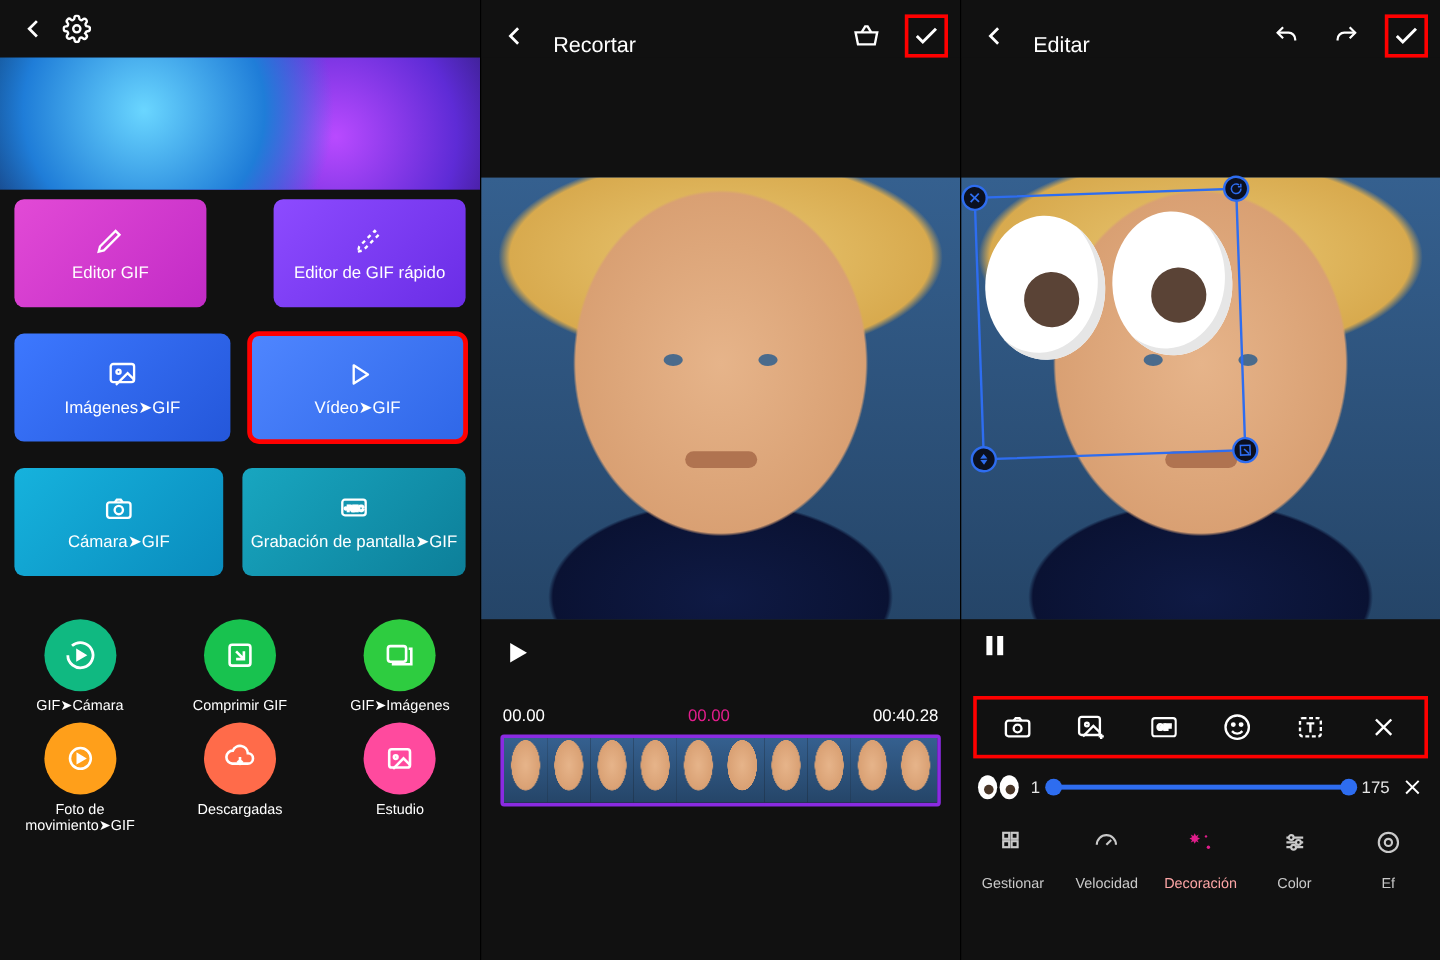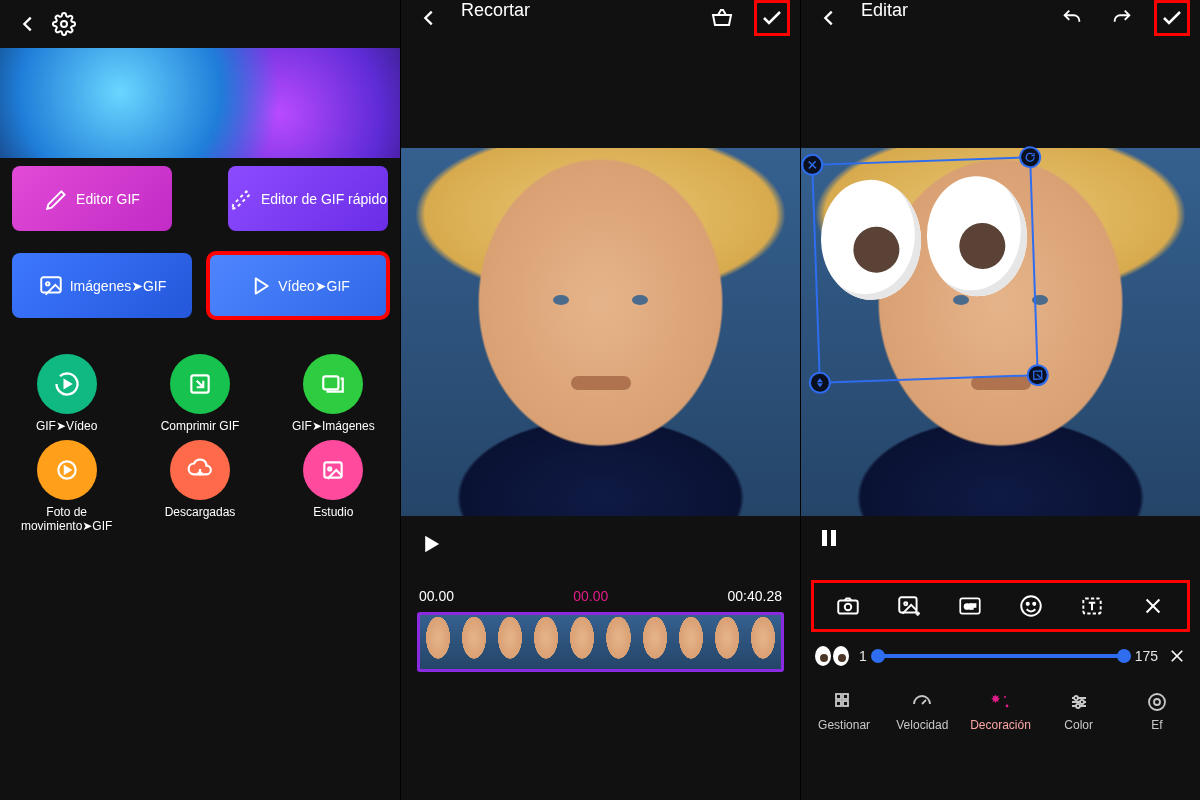--- a/index.html
+++ b/index.html
@@ -22,22 +22,22 @@
   .p1-header .title { flex: 1; font-weight: 700; font-size: 18px; letter-spacing: .5px; padding-left: 6px; white-space: nowrap; overflow: hidden; text-overflow: ellipsis; }
   .p1-hero {
     height: 110px;
     background: radial-gradient(circle at 30% 40%, #6ad6ff 0%, #1f7dd8 35%, transparent 55%),
                 radial-gradient(circle at 70% 60%, #b94aff 0%, #5e2bd6 35%, transparent 60%),
                 linear-gradient(135deg, #0f3d70, #2c1060);
   }
   .p1-grid { padding: 8px 12px; }
   .p1-row { display: flex; gap: 16px; margin-bottom: 22px; }
   .tile {
-    flex: 1; height: 65px; border-radius: 8px;
-    display: flex; flex-direction: row; align-items: center; justify-content: center;
+    flex: 1; height: 90px; border-radius: 8px;
+    display: flex; flex-direction: column; align-items: center; justify-content: center;
     gap: 6px; font-size: 14px; color: #fff;
   }
   .tile .icon { width: 26px; height: 26px; }
 
   .tile.magenta { background: linear-gradient(135deg, #e24ad6, #c22bc6); }
   .tile.purple  { background: linear-gradient(135deg, #8d4bff, #6a2de6); margin-left: 40px; }
   .tile.blue    { background: linear-gradient(135deg, #3d78ff, #2457da); }
   .tile.bblue   { background: linear-gradient(135deg, #4f86ff, #2f67e8); }
   .tile.cyan    { background: linear-gradient(135deg, #16b2dd, #0a8cbd); }
   .tile.teal    { background: linear-gradient(135deg, #18a6c0, #0d7f99); }
@@ -54,21 +54,21 @@
   }
   .c-green1 { background: #10b981; }
   .c-green2 { background: #18c24f; }
   .c-green3 { background: #2ecc40; }
   .c-orange { background: #ff9f1a; }
   .c-coral  { background: #ff6b4a; }
   .c-pink   { background: #ff4a9e; }
 
   
   .p2-header, .p3-header {
-    height: 48px; display: flex; align-items: flex-start; padding: 0 10px; gap: 14px;
+    height: 48px; display: flex; align-items: flex-end; padding: 0 10px; gap: 14px;
     background: #111;
   }
   .hspacer { flex: 1; }
   .hdr-title { font-size: 18px; }
   .hdr-btn { width: 36px; height: 36px; display:flex; align-items:center; justify-content:center; }
   .red-box { border: 3px solid #ff0000; }
 
   .p2-video-area {
     margin-top: 100px;
     height: 368px;
@@ -138,21 +138,21 @@
 
   .p3-slider-row { display:flex; align-items:center; gap:10px; padding: 6px 14px; font-size: 14px; color:#e6e6e6;}
   .mini-eyes { display:flex; gap:2px; }
   .mini-eye { width:16px; height:20px; background:#fff; border-radius:50%; position:relative;}
   .mini-eye::after { content:""; position:absolute; width:8px; height:8px; background:#493628; border-radius:50%; left:5px; top:8px;}
   .slider { flex:1; height: 4px; background:#1f3b75; border-radius:2px; position:relative;}
   .slider-fill { position:absolute; left:0; top:0; bottom:0; width:100%; background:#2e6df0; border-radius:2px;}
   .slider-knob { position:absolute; right:-6px; top:-5px; width:14px; height:14px; border-radius:50%; background:#2e6df0;}
 
   .p3-bottom { display:flex; justify-content: space-around; padding: 18px 4px 8px 4px; }
-  .bot-item { display:flex; flex-direction:column; align-items:center; gap:4px; font-size: 12px; color:#c9c9c9; width: 80px;}
+  .bot-item { display:flex; flex-direction:column; align-items:center; gap:15px; font-size: 12px; color:#c9c9c9; width: 80px;}
   .bot-item.active { color:#fca5a5; }
   .bot-item .bicon { width:24px; height:24px; }
 
   svg { display:block; }
 </style>
 </head>
 <body>
 
 <div class="panel">
   <div class="p1-header">
@@ -195,31 +195,48 @@
           </svg>
         <span>Imágenes➤GIF</span>
       </div>
       <div class="tile bblue red-outline">
         <svg class="icon" viewBox="0 0 24 24" fill="none" stroke="#fff" stroke-width="1.8">
             <path d="M9 5l11 7-11 7V5z" stroke-linejoin="round"></path>
           </svg>
         <span>Vídeo➤GIF</span>
       </div>
     </div>
+    <div class="p1-row">
+      <div class="tile cyan">
+        <svg class="icon" viewBox="0 0 24 24" fill="none" stroke="#fff" stroke-width="1.8">
+            <rect x="3" y="7" width="18" height="12" rx="2"></rect>
+            <circle cx="12" cy="13" r="3.2"></circle>
+            <path d="M9 7l1.5-2h3L15 7"></path>
+          </svg>
+        <span>Cámara➤GIF</span>
+      </div>
+      <div class="tile teal twoline">
+        <svg class="icon" viewBox="0 0 24 24" fill="none" stroke="#fff" stroke-width="1.8">
+            <rect x="3" y="5" width="18" height="12" rx="2"></rect>
+            <text x="12" y="13.5" font-size="6" fill="#fff" text-anchor="middle" font-family="Arial">•REC</text>
+          </svg>
+        <span>Grabación de pantalla➤GIF</span>
+      </div>
+    </div>
   </div>
 
   <div class="p1-circles">
     <div class="circ-item">
       <div class="circle c-green1">
           <svg width="28" height="28" viewBox="0 0 24 24" fill="none" stroke="#fff" stroke-width="2">
             <path d="M3 12a9 9 0 1 0 3-6.7"></path>
             <path d="M10 9l5 3-5 3V9z" fill="#fff"></path>
           </svg>
         </div>
-      <span>GIF➤Vídeo</span>
+      <span>GIF➤Cámara</span>
     </div>
     <div class="circ-item">
       <div class="circle c-green2">
           <svg width="26" height="26" viewBox="0 0 24 24" fill="none" stroke="#fff" stroke-width="2">
             <rect x="4" y="4" width="16" height="16" rx="2"></rect>
             <path d="M9 9l6 6M15 9v6H9"></path>
           </svg>
         </div>
       <span>Comprimir GIF</span>
     </div>

